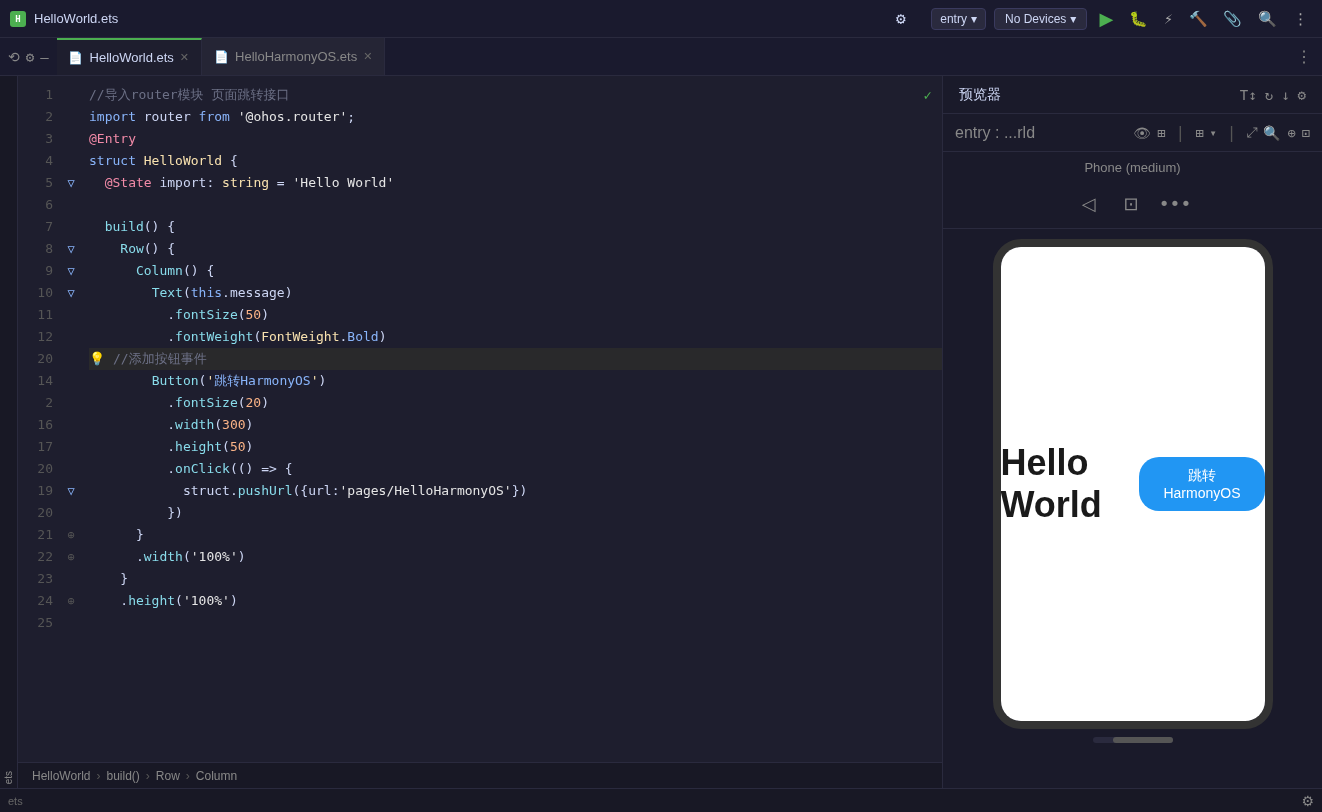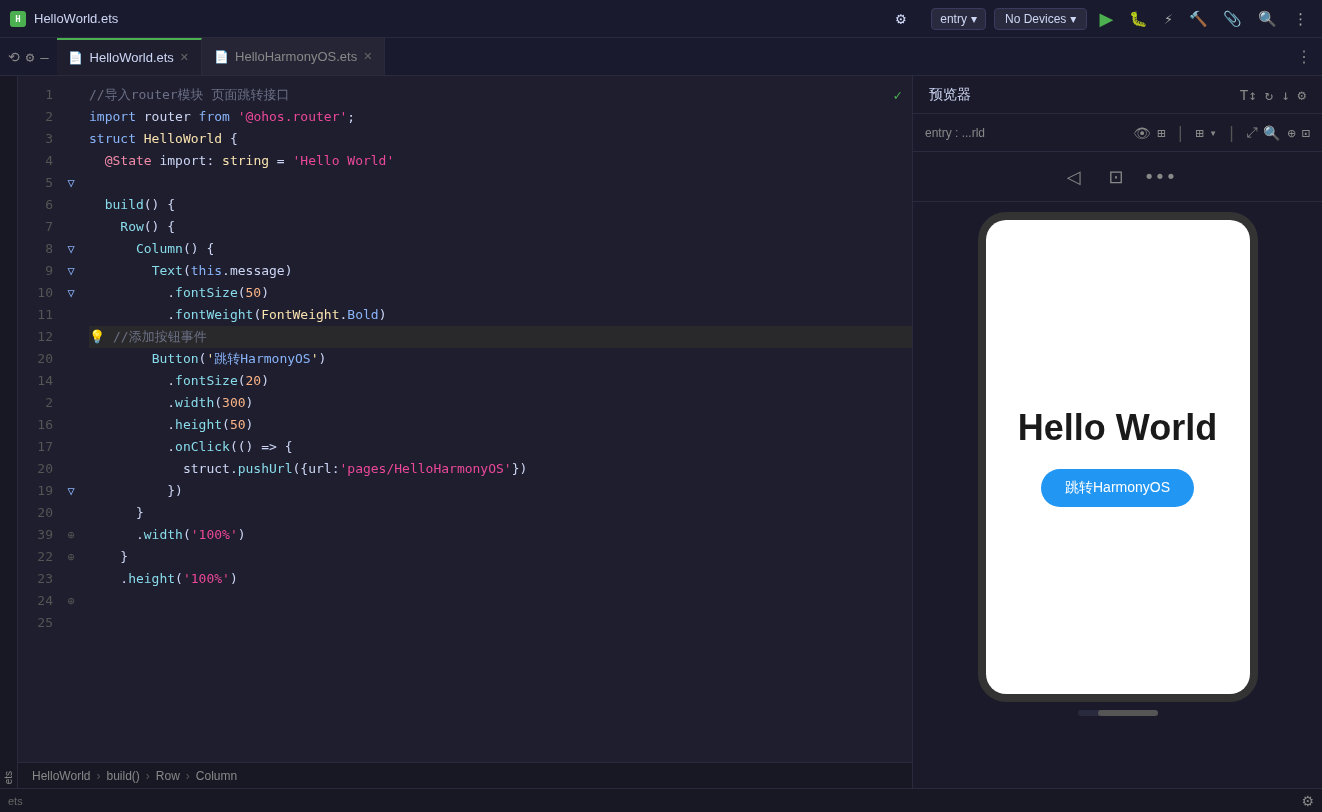--- a/index.html
+++ b/index.html
@@ -165,21 +165,21 @@
 
     .checkmark {
       position: absolute;
       right: 10px;
       color: #4CAF50;
       font-size: 14px;
     }
 
     
     .kw { color: #89b4fa; }
-    .str { color: #ec4899; }
+    .str { color: #e5e5e5; }
     .str2 { color: #f9e2af; }
     .fn { color: #89dceb; }
     .type { color: #f9e2af; }
     .comment { color: #6c7086; }
     .num { color: #fab387; }
     .prop { color: #89dceb; }
     .deco { color: #f38ba8; }
     .btn-text { color: #89b4fa; }
     .plain { color: #cdd6f4; }
 
@@ -194,21 +194,21 @@
       font-family: sans-serif;
       color: #888;
       border-top: 1px solid #2a2a3e;
       flex-shrink: 0;
       gap: 6px;
     }
     .breadcrumb-sep { color: #555; }
 
     
     .preview-pane {
-      width: 410px;
+      width: 380px;
       background: #1a1a2a;
       display: flex;
       flex-direction: column;
       border-left: 1px solid #2a2a3e;
       flex-shrink: 0;
     }
 
     .preview-header {
       height: 38px;
       background: #1a1a2a;
@@ -237,21 +237,21 @@
       height: 38px;
       background: #1a1a2a;
       display: flex;
       align-items: center;
       padding: 0 12px;
       border-bottom: 1px solid #2a2a3e;
       gap: 8px;
       flex-shrink: 0;
     }
     .preview-toolbar-label {
-      font-size: 12px;
+      font-size: 16px;
       font-family: sans-serif;
       color: #888;
       margin-right: 4px;
     }
     .preview-toolbar-sep { color: #555; margin: 0 4px; }
 
     .preview-controls {
       height: 50px;
       background: #1a1a2a;
       display: flex;
@@ -304,21 +304,21 @@
       display: flex;
       flex-direction: column;
       overflow: hidden;
       position: relative;
     }
 
     .phone-screen {
       flex: 1;
       background: #ffffff;
       display: flex;
-      flex-direction: column;
+      flex-direction: row;
       align-items: center;
       justify-content: center;
       gap: 20px;
     }
 
     .phone-hello {
       font-size: 36px;
       font-weight: bold;
       color: #1a1a1a;
       font-family: sans-serif;
@@ -494,21 +494,21 @@
         <div>11</div>
           <div>12</div>
           <div>20</div>
           <div>14</div>
           <div>2</div>
         <div>16</div>
           <div>17</div>
           <div>20</div>
           <div>19</div>
           <div>20</div>
-        <div>39</div>
+        <div>21</div>
           <div>22</div>
           <div>23</div>
           <div>24</div>
           <div>25</div>
       </div>
 
       <div class="editor-side-icons">
 
         <div class="side-icon"></div>
         <div class="side-icon"></div>
@@ -541,20 +541,23 @@
 
         <div class="code-line">
           <span class="comment">//导入router模块 页面跳转接口</span>
           <span class="checkmark">✓</span>
         </div>
 
         <div class="code-line">
           <span class="kw">import</span><span class="plain"> router </span><span class="kw">from</span><span class="plain"> </span><span class="str">'@ohos.router'</span><span class="plain">;</span>
         </div>
 
+        <div class="code-line">
+          <span class="deco">@Entry</span>
+        </div>
 
 
         <div class="code-line">
           <span class="kw">struct</span><span class="plain"> </span><span class="type">HelloWorld</span><span class="plain"> {</span>
         </div>
 
         <div class="code-line">
           <span class="plain">  </span><span class="deco">@State</span><span class="plain"> import: </span><span class="type">string</span><span class="plain"> = </span><span class="str">'Hello World'</span>
         </div>
 
@@ -667,20 +670,23 @@
         <span style="color:#888;font-size:14px;">⊞</span>
         <span style="color:#888;font-size:12px;">▾</span>
         <span class="preview-toolbar-sep">|</span>
         <span style="color:#888;font-size:14px;">⤢</span>
         <span style="color:#888;font-size:14px;">🔍</span>
         <span style="color:#888;font-size:14px;">⊕</span>
         <span style="color:#888;font-size:14px;">⊡</span>
       </div>
     </div>
 
+    <div class="preview-phone-label">
+      <span>Phone (medium)</span>
+    </div>
 
     <div class="preview-controls">
       <button class="preview-ctrl-btn">◁</button>
       <button class="preview-ctrl-btn">⊡</button>
       <span class="preview-ctrl-more">•••</span>
     </div>
 
     <div class="preview-content">
       <div class="phone-frame">
         <div class="phone-screen">

